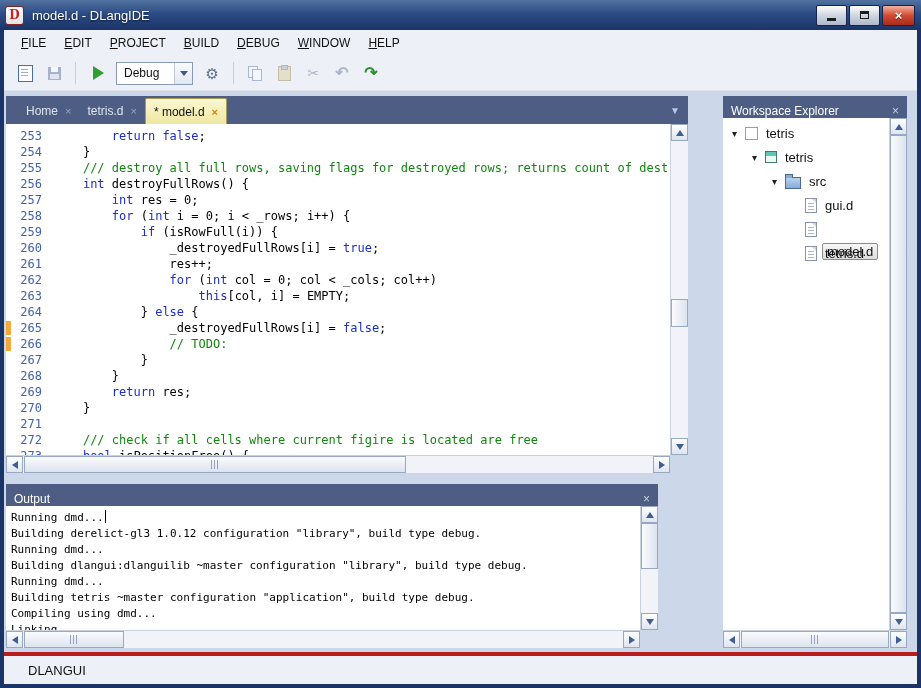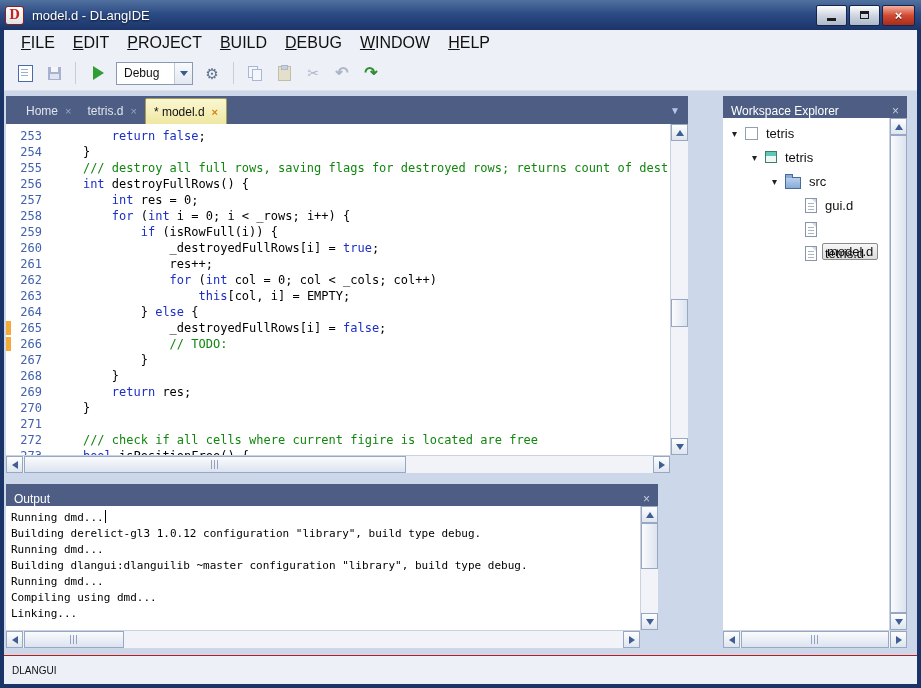--- a/index.html
+++ b/index.html
@@ -21,21 +21,21 @@
     background:linear-gradient(#fdfdfd,#cfd6e2 50%,#aeb8c8);
     display:flex;align-items:center;justify-content:center;}
   .win-btn.close{width:31px;background:linear-gradient(#f4b2a0,#d24a32 50%,#a82c1c);
     color:#fff;font-size:13px;font-weight:bold;text-shadow:0 1px 1px rgba(0,0,0,.6);}
   .glyph-min{width:9px;height:3px;background:#1c1c1c;margin-top:8px;}
   .glyph-max{width:9px;height:8px;border:1px solid #1c1c1c;border-top:3px solid #1c1c1c;box-sizing:border-box;}
   
   .client{position:absolute;left:4px;right:4px;top:30px;bottom:4px;background:#ccd8ea;}
   .menubar{position:absolute;left:0;top:0;right:0;height:26px;background:#edf0f6;
     border-bottom:1px solid #dbe0e9;display:flex;align-items:center;padding-left:8px;}
-  .menu-item{font-size:16px;padding:4px 9px;color:#101010;}
+  .menu-item{font-size:12px;padding:4px 9px;color:#101010;}
   .menu-item u{text-decoration:underline;}
   .toolbar{position:absolute;left:0;top:26px;right:0;height:34px;background:#edf0f6;
     border-bottom:1px solid #dde2ea;display:flex;align-items:center;padding-left:8px;gap:3px;}
   .tb-btn{width:26px;height:26px;display:flex;align-items:center;justify-content:center;border-radius:3px;}
   .tb-btn.disabled{opacity:.42;}
   .tb-sep{width:1px;height:22px;background:#c6cddc;margin:0 5px;}
   .combo{height:21px;background:#fff;border:1px solid #8a9ab4;display:flex;align-items:center;margin:0 3px;}
   .combo-text{font-size:12px;padding:0 10px 0 7px;min-width:40px;color:#111;}
   .combo-btn{width:17px;height:100%;border-left:1px solid #c0c8d8;display:flex;align-items:center;
     justify-content:center;background:linear-gradient(#f8fafc,#e2e8f2);}
@@ -120,21 +120,21 @@
   .ti-folder::before{content:"";position:absolute;left:-1px;top:-4px;width:6px;height:3px;
     background:#88abd8;border:1px solid #4a6a9a;border-bottom:none;}
   .ti-file{width:10px;height:13px;background:#fff;border:1px solid #8894a8;position:relative;}
   .ti-file::after{content:"";position:absolute;right:0;top:0;border-left:4px solid transparent;border-top:4px solid #cfd8e4;}
   .ti-file::before{content:"";position:absolute;left:2px;top:4px;width:6px;height:1px;background:#aab6c6;
     box-shadow:0 3px 0 #aab6c6,0 6px 0 #aab6c6;}
   .tree-label{padding:1px 3px;}
   .tree-label.selected{background:linear-gradient(#f7f7f7,#dcdcdc);border:1px solid #8a8a8a;border-radius:2px;padding:0 4px;margin-top:45px;}
   
   .statusbar{position:absolute;left:0;right:0;bottom:0;height:28px;background:#edf0f6;
-    border-top:1px solid #b91c1c;display:flex;align-items:center;padding-left:8px;font-size:10px;color:#111;}
+    border-top:4px solid #b91c1c;display:flex;align-items:center;padding-left:24px;font-size:13px;color:#111;}
 </style>
 </head>
 <body>
 
 <div class="window">
 
   <div class="titlebar">
     <div class="app-icon">D</div>
     <div class="title-text">model.d - DLangIDE</div>
     <div class="win-controls">
@@ -267,20 +267,21 @@
       <div class="panel-header">
         <span>Output</span>
         <span class="panel-close">×</span>
       </div>
       <div class="output-body" id="output-lines">
           <div class="out-line">Running dmd...<span class="caret"></span></div>
           <div class="out-line">Building derelict-gl3 1.0.12 configuration "library", build type debug.</div>
           <div class="out-line">Running dmd...</div>
           <div class="out-line">Building dlangui:dlanguilib ~master configuration "library", build type debug.</div>
           <div class="out-line">Running dmd...</div>
+          <div class="out-line">Building tetris ~master configuration "application", build type debug.</div>
           <div class="out-line">Compiling using dmd...</div>
           <div class="out-line">Linking...</div>
         </div>
       <div class="vscroll" style="top:22px;bottom:18px;">
         <div class="sb-btn" style="top:0;left:0;">
           <span class="a-up"></span>
           </div>
         <div class="sb-vthumb" style="top:17px;height:46px;"></div>
         <div class="sb-btn" style="bottom:0;left:0;">
           <span class="a-down"></span>

